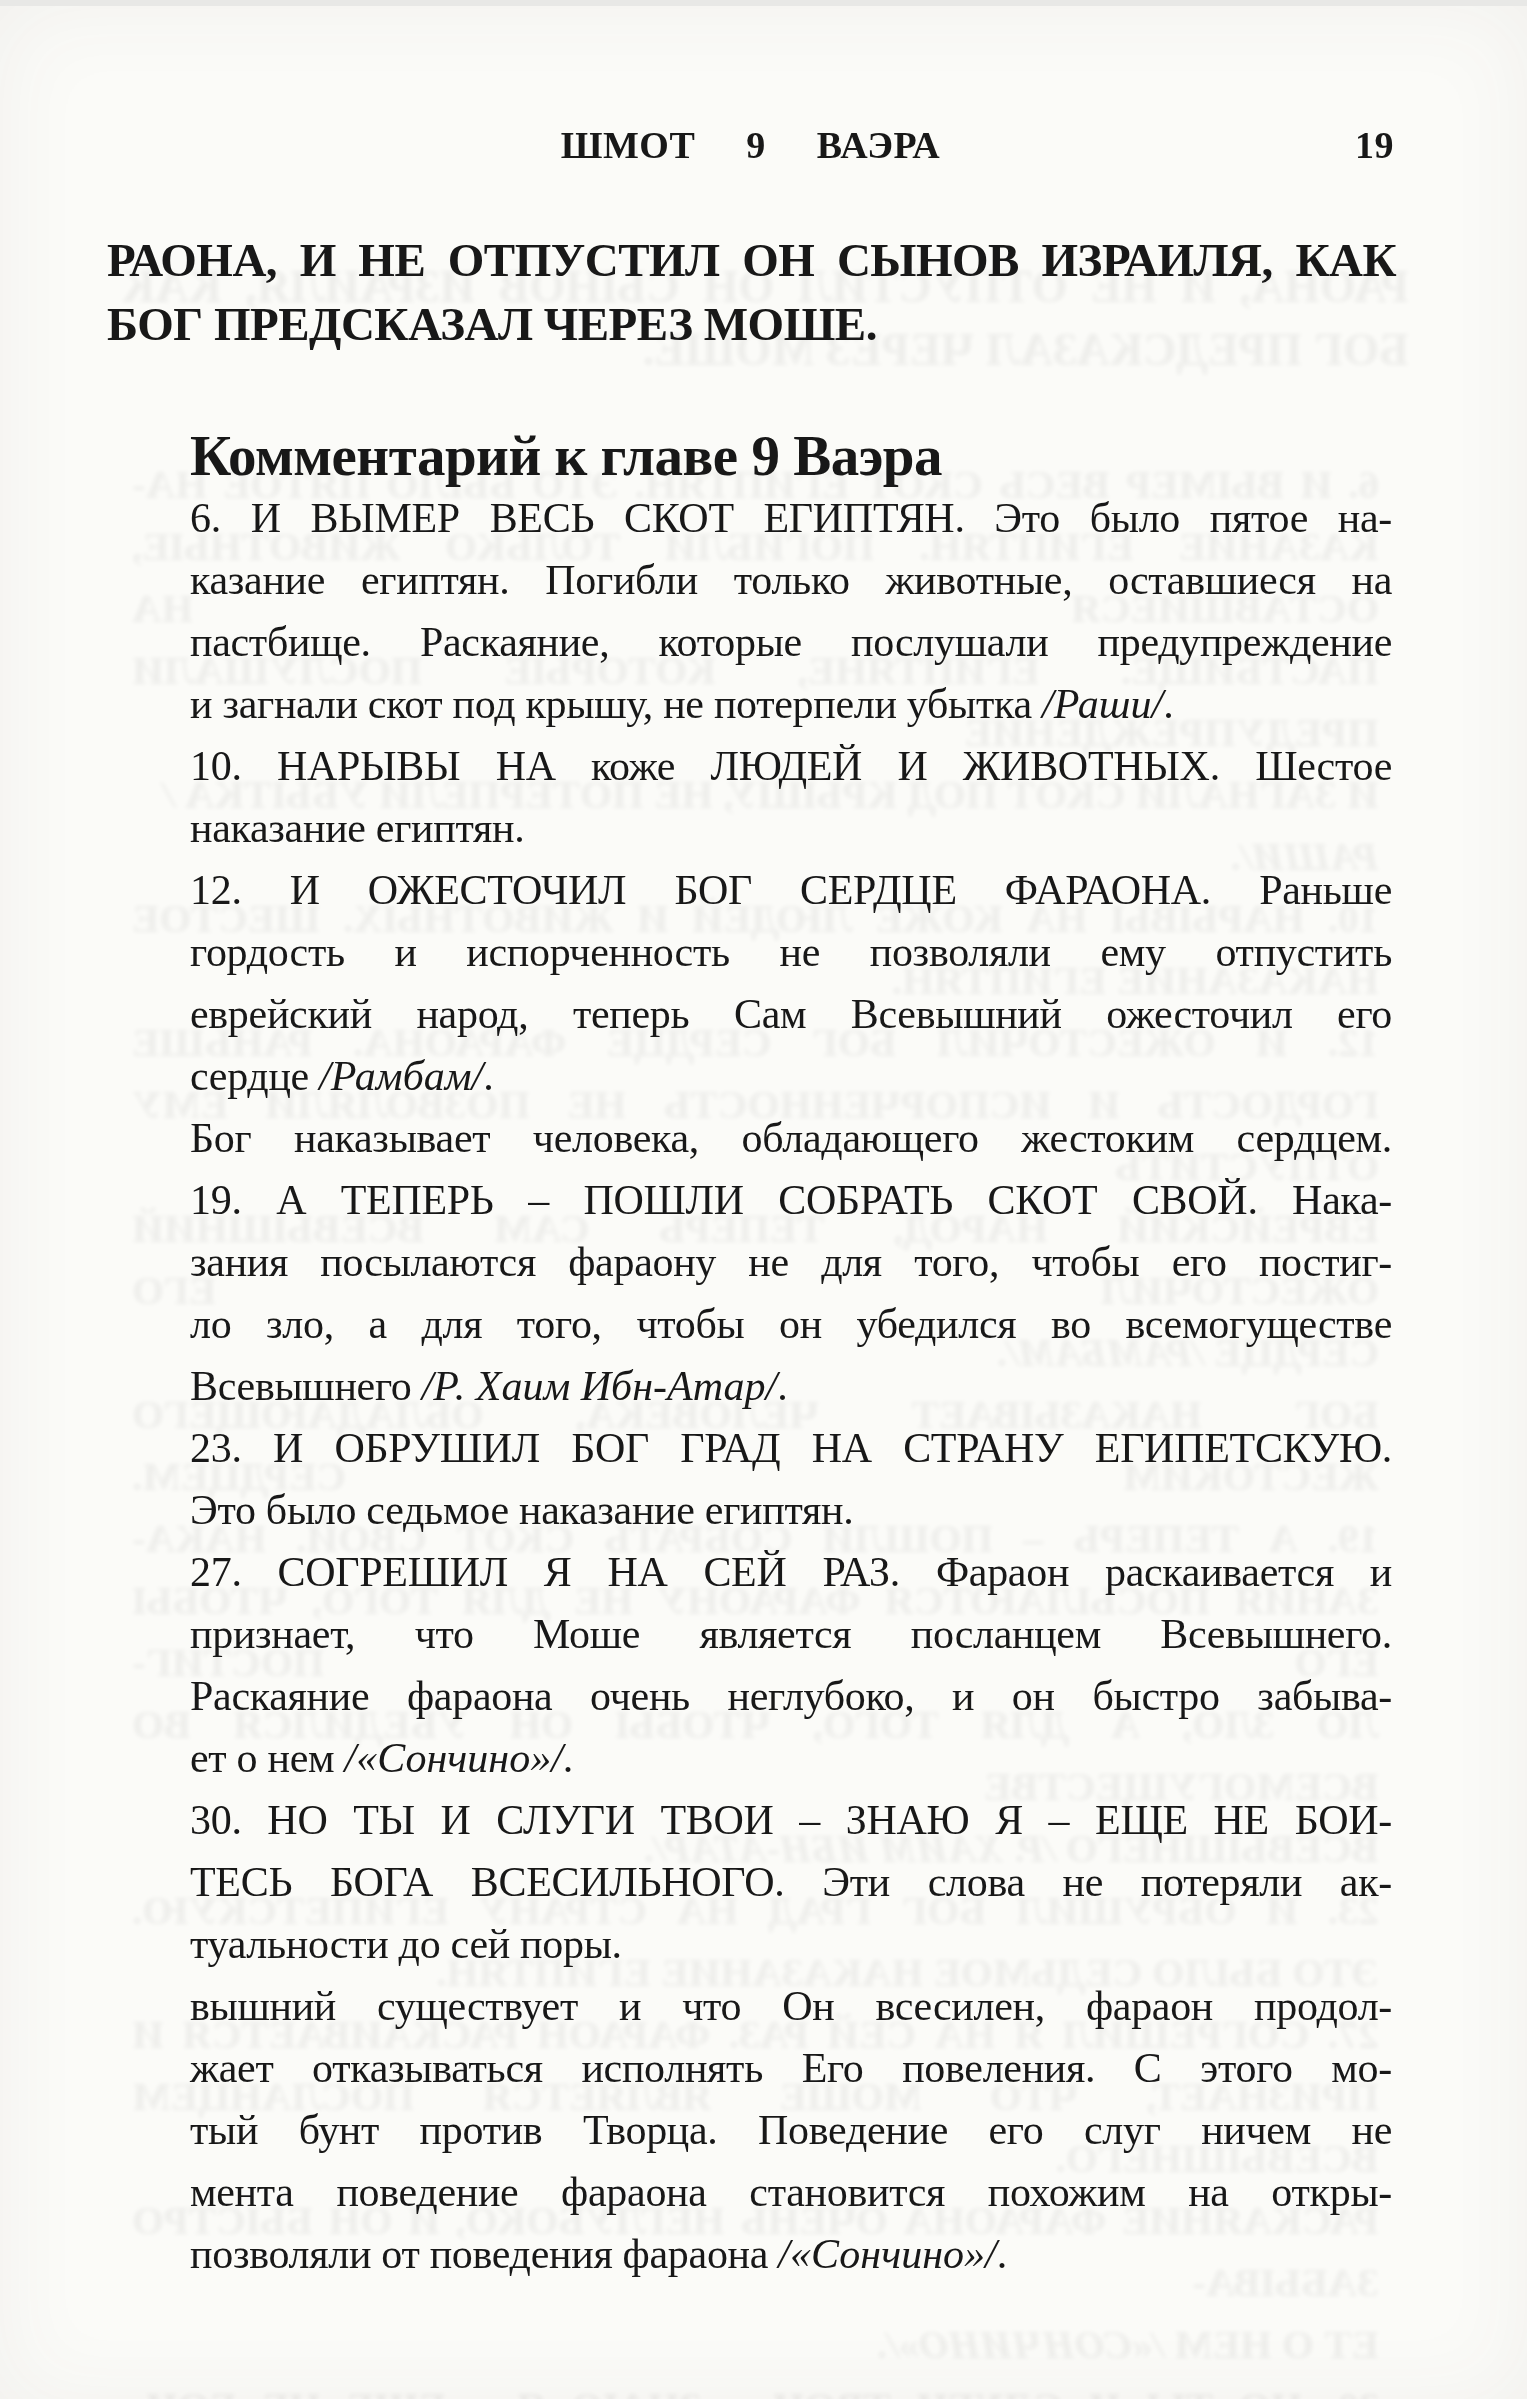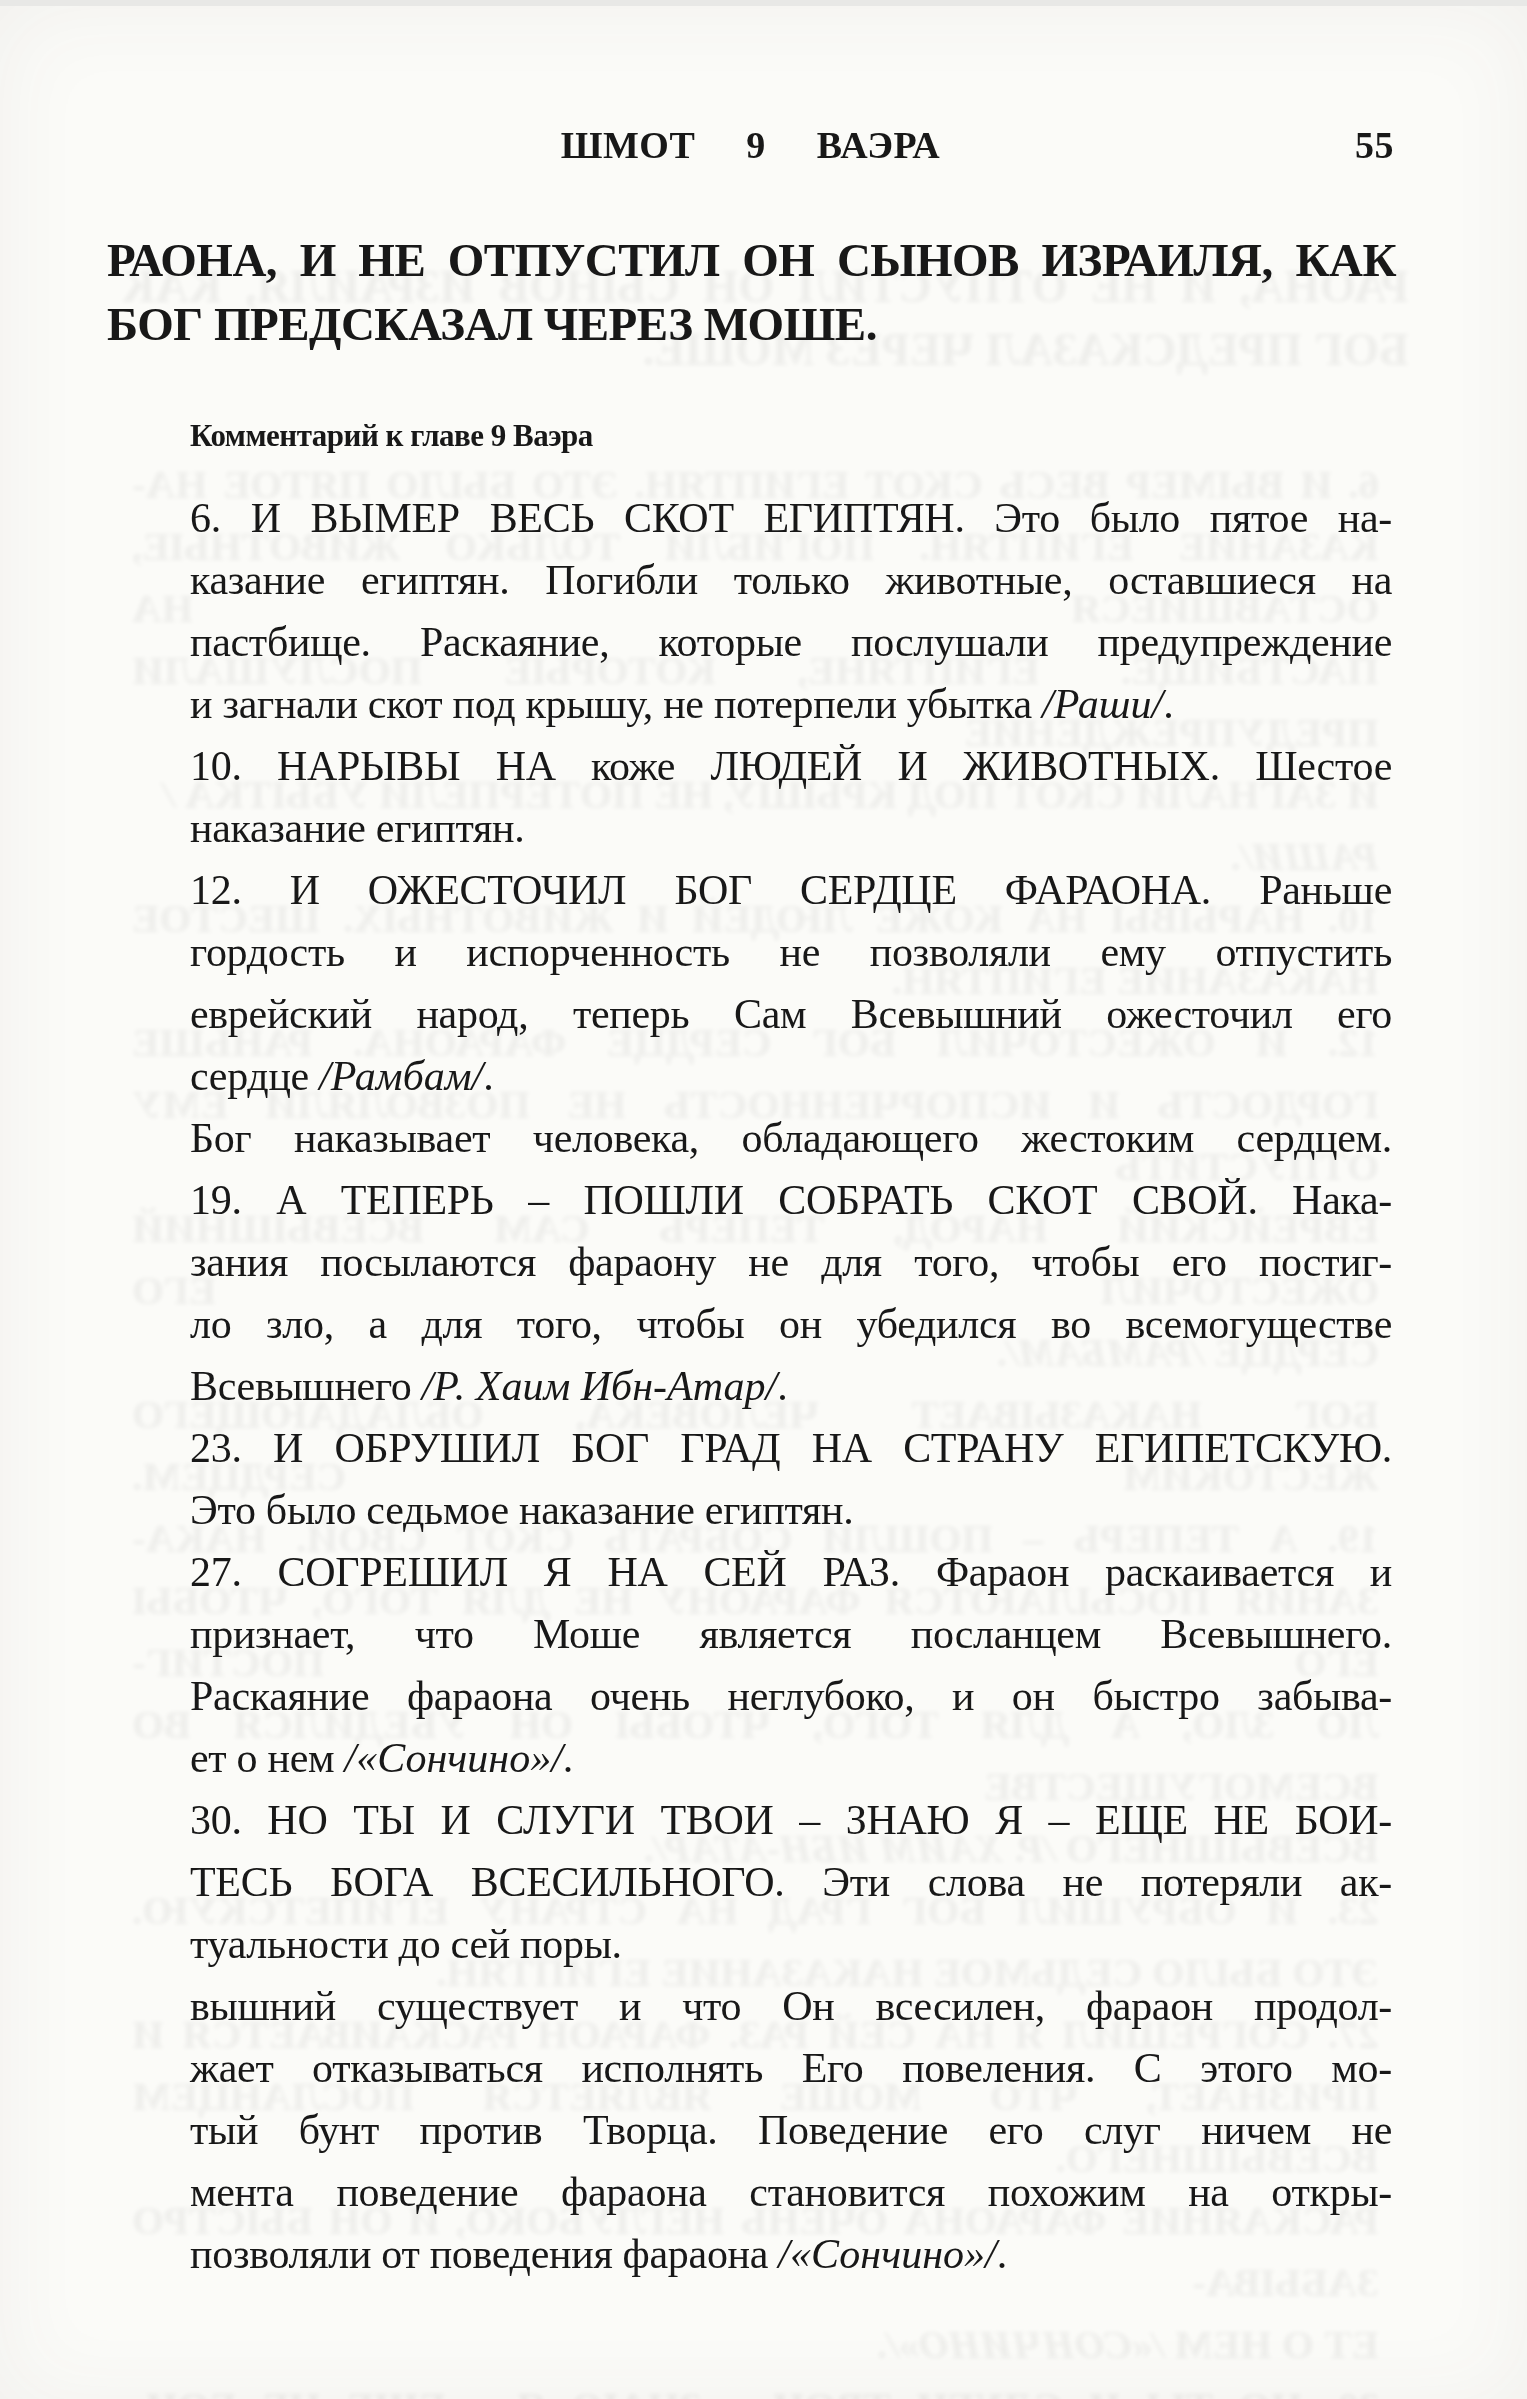--- a/index.html
+++ b/index.html
@@ -51,24 +51,24 @@
     left:107px;
     width:1289px;
     font-size:47px;
     font-weight:bold;
     line-height:64px;
     letter-spacing:-0.5px;
   }
   
   .comm-heading{
     position:absolute;
-    top:400px;
+    top:420px;
     left:190px;
     margin:0;
-    font-size:31px;
+    font-size:57px;
     font-weight:bold;
     line-height:59px;
     letter-spacing:-0.5px;
   }
   
   .commentary{
     position:absolute;
     top:481px;
     left:190px;
     width:1202px;
@@ -157,21 +157,21 @@
         </div>
     </div>
   </div>
 
   <div class="content">
 
     <header class="runhead">
       <div class="runhead-center">
         <span>ШМОТ</span><span class="hsep"></span><span>9</span><span class="hsep"></span><span>ВАЭРА</span>
       </div>
-      <span class="pagenum">55</span>
+      <span class="pagenum">19</span>
     </header>
 
     <section class="translation" id="translation-lines">
         <div class="line j"><span>РАОНА, И НЕ ОТПУСТИЛ ОН СЫНОВ ИЗРАИЛЯ, КАК</span></div>
         <div class="line"><span>БОГ ПРЕДСКАЗАЛ ЧЕРЕЗ МОШЕ.</span></div>
       </section>
 
     <h2 class="comm-heading">Комментарий к главе 9 Ваэра</h2>
 
     <section class="commentary" id="commentary-lines">

